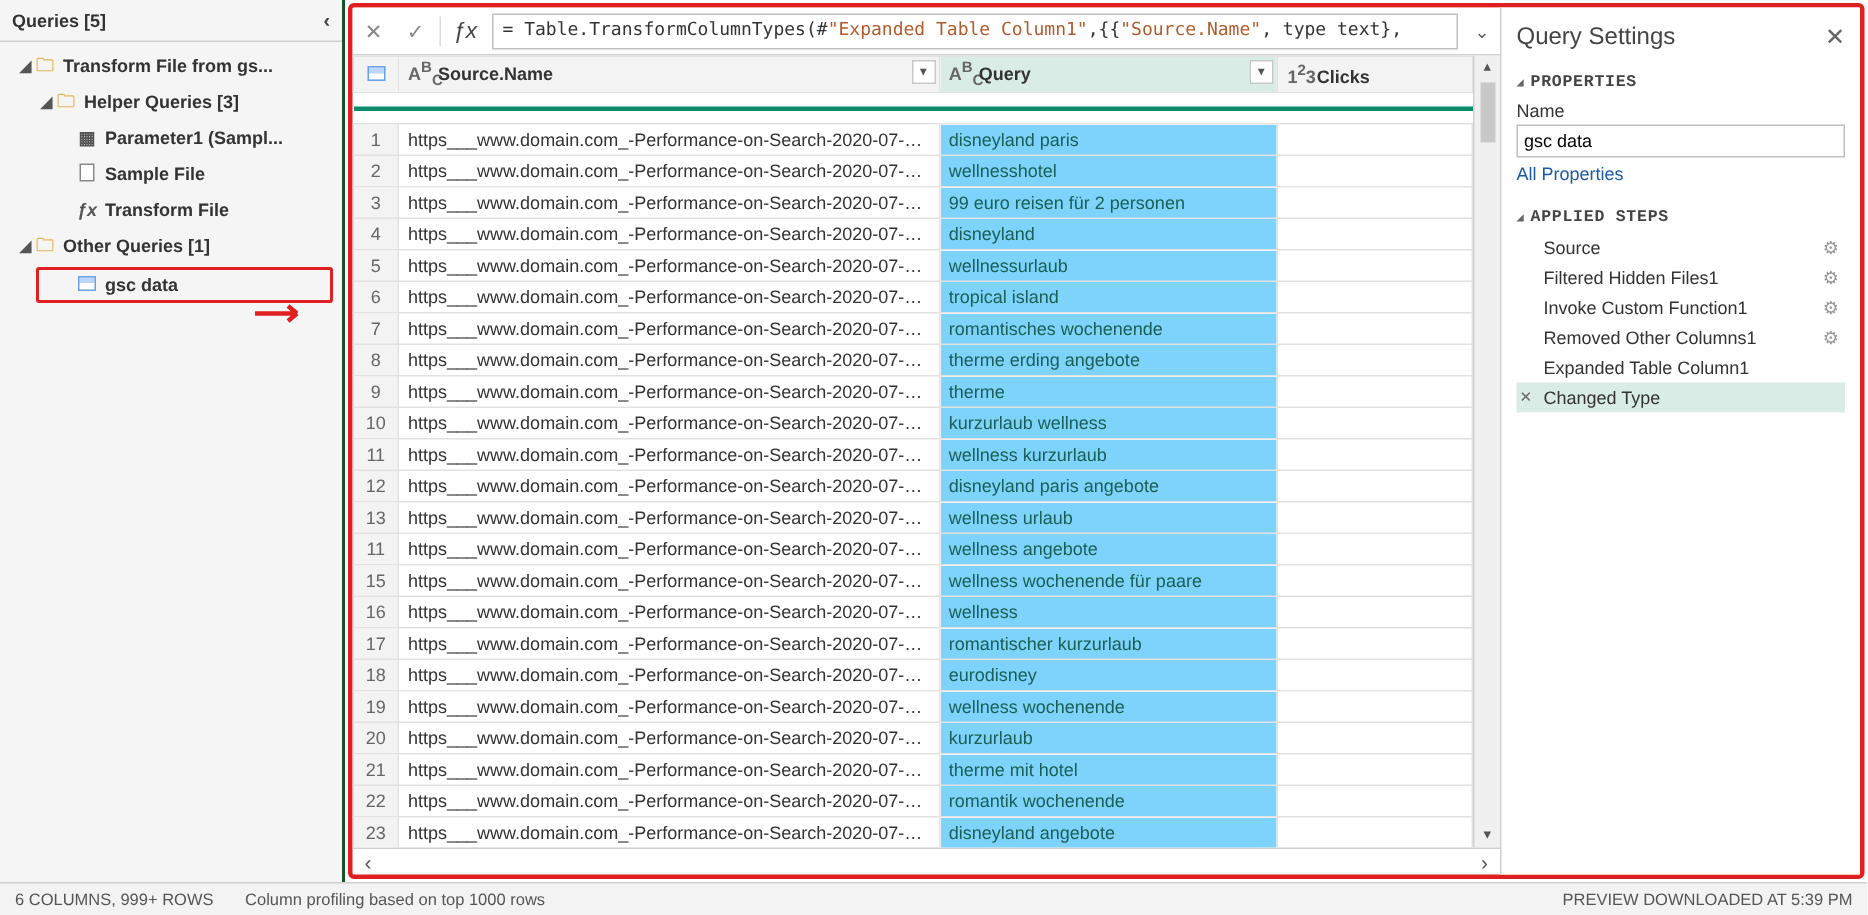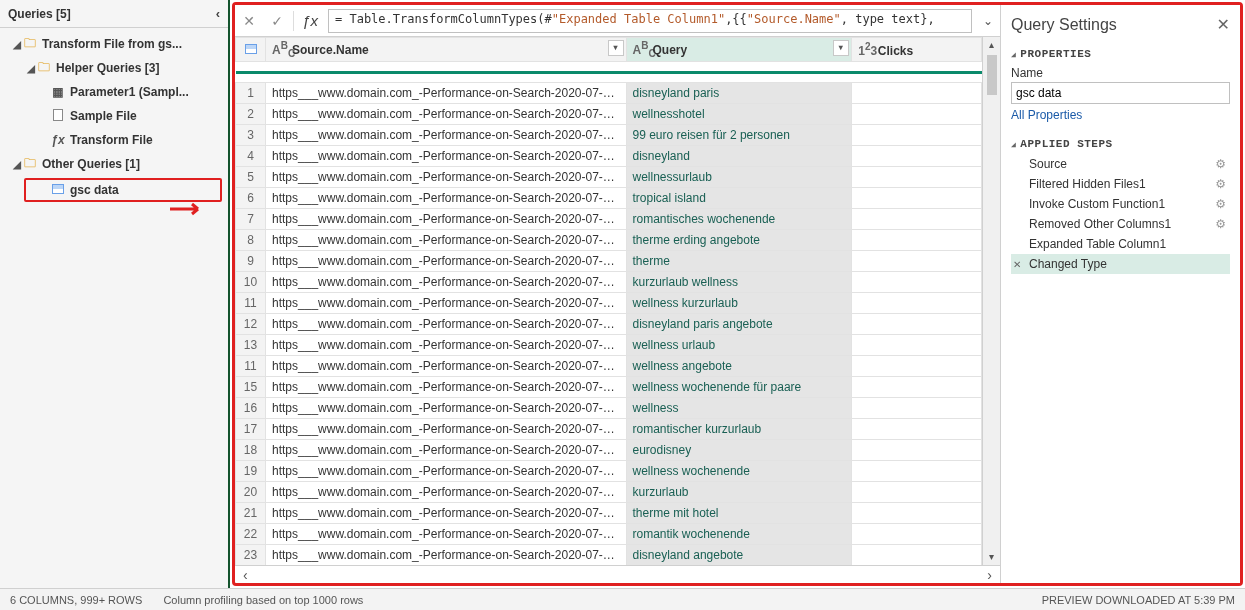--- a/index.html
+++ b/index.html
@@ -211,21 +211,21 @@
     color: #666;
   }
   table.data th.rownum-h {
     width: 30px;
     background:#f3f3f3;
     text-align:center;
   }
   .col-source { width: 360px; }
   .col-query { width: 225px; background: #eaf6f3; }
   .col-clicks { width: 130px; }
-  td.query-cell { background: #e5e5e5; color:#1a6054; }
+  td.query-cell { background: #7dd3fc; color:#1a6054; }
   
   .header-bar {
     height: 3px;
     background: #0b8a6b;
   }
   .hscroll {
     height: 18px;
     border-top:1px solid #d0d0d0;
     display:flex;
     align-items:center;

